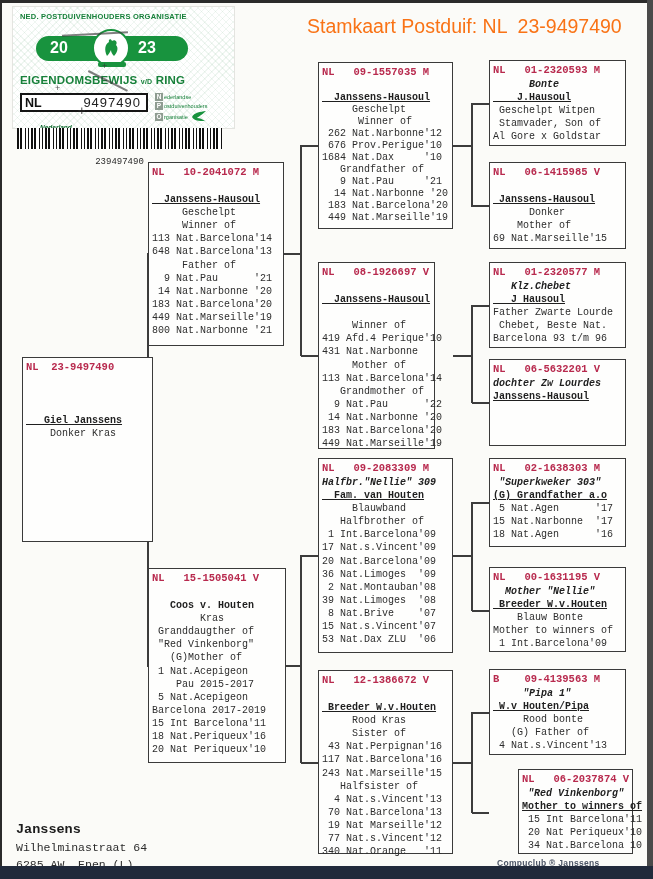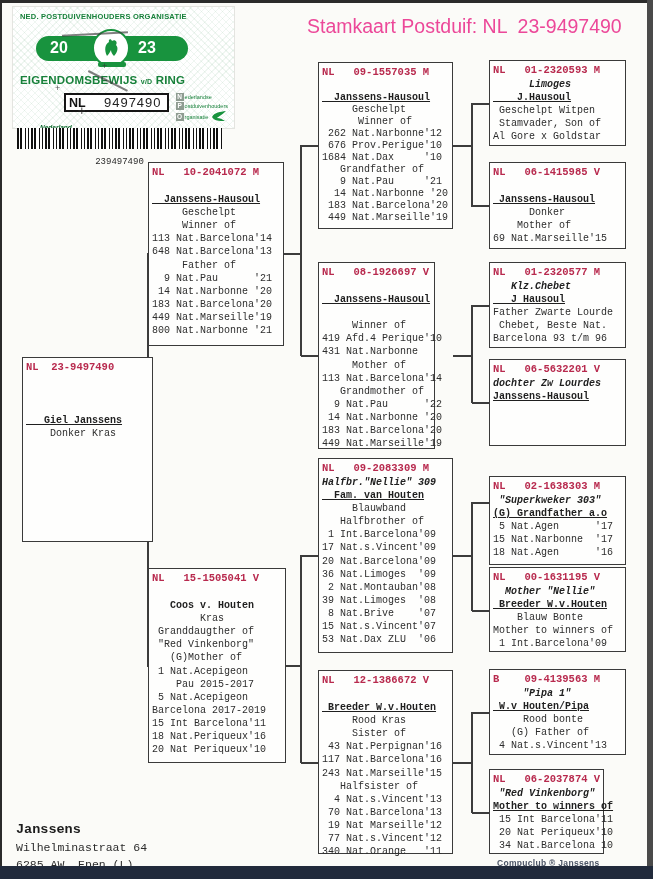--- a/index.html
+++ b/index.html
@@ -8,21 +8,21 @@
     background:#2b2b2b;
     font-family:"Liberation Sans",sans-serif;
   }
   .page{position:absolute;left:2px;top:3px;width:646px;height:863px;background:#fbfbf8;}
   .right-strip{position:absolute;right:0;top:0;width:6px;height:879px;background:#4a4a4a;z-index:40;}
   .bottom-bar{position:absolute;left:0;top:866px;width:653px;height:13px;background:#212a3b;z-index:50;}
 
   
   .main-title{
     position:absolute;left:307px;top:14px;z-index:5;
-    font:400 19.5px/24px "Liberation Sans",sans-serif;color:#ec4899;white-space:pre;
+    font:400 19.5px/24px "Liberation Sans",sans-serif;color:#f97316;white-space:pre;
   }
 
   
   .pbox{
     position:absolute;box-sizing:border-box;z-index:10;
     border:1.5px solid #3a3a3a;background:rgba(255,255,255,.65);
     padding:2px 18px 0 3px;
   }
   .box-header{font:700 10.5px/15px "Liberation Mono",monospace;color:#b82a4e;white-space:pre;}
   .box-line{font:400 10px/13.1px "Liberation Mono",monospace;color:#2d2d2d;white-space:pre;}
@@ -65,21 +65,21 @@
     position:absolute;left:72px;top:-2px;width:38px;height:38px;border-radius:50%;
     background:#fff;border:2px solid #18933e;box-sizing:border-box;
     display:flex;align-items:center;justify-content:center;
   }
   .s-banner{position:absolute;left:78px;top:31px;width:28px;height:5px;background:#18933e;border-radius:2px;}
   .s-title{margin-top:7px;font:700 11.5px/13px "Liberation Sans",sans-serif;color:#17813a;letter-spacing:.2px;white-space:pre;}
   .s-vd{font-size:7px;font-weight:700;}
   .s-mid{display:flex;margin-top:5px;}
   .s-ringbox{
     width:128px;height:19px;border:2px solid #151515;background:#fff;
-    display:flex;align-items:center;box-sizing:border-box;margin-left:44px;
+    display:flex;align-items:center;box-sizing:border-box;
   }
   .s-nl{font:700 12.5px "Liberation Sans",sans-serif;color:#111;padding-left:3px;}
   .s-num{margin-left:auto;padding-right:5px;font:400 13px "Liberation Sans",sans-serif;color:#222;letter-spacing:1px;}
   .s-npo{margin-left:7px;color:#17813a;}
   .s-npo-row{display:flex;align-items:center;margin-bottom:1px;}
   .s-npo-sq{
     display:inline-block;width:8px;height:8px;background:#8e9c91;color:#fff;
     font:700 6.5px/8px "Liberation Sans",sans-serif;text-align:center;margin-right:1px;
   }
   .s-npo-word{font:400 5.5px/8px "Liberation Sans",sans-serif;}
@@ -284,21 +284,21 @@
     <div class="box-line">243 Nat.Marseille'15</div>
     <div class="box-line">   Halfsister of</div>
     <div class="box-line">  4 Nat.s.Vincent'13</div>
     <div class="box-line"> 70 Nat.Barcelona'13</div>
     <div class="box-line"> 19 Nat Marseille'12</div>
     <div class="box-line"> 77 Nat.s.Vincent'12</div>
     <div class="box-line">340 Nat.Orange   '11</div>
   </div>
 <div class="pbox" style="left:489px;top:60px;width:137px;height:86px;">
     <div class="box-header">NL   01-2320593 M</div>
-    <div class="box-line bold italic">      Limoges</div>
+    <div class="box-line bold italic">      Bonte</div>
     <div class="box-line bold underline">    J.Hausoul</div>
     <div class="box-line"> Geschelpt Witpen</div>
     <div class="box-line"> Stamvader, Son of</div>
     <div class="box-line">Al Gore x Goldstar</div>
   </div>
 <div class="pbox" style="left:489px;top:162px;width:137px;height:87px;">
     <div class="box-header">NL   06-1415985 V</div>
     <div class="box-line"> </div>
     <div class="box-line bold underline"> Janssens-Hausoul</div>
     <div class="box-line">      Donker</div>
@@ -311,21 +311,21 @@
     <div class="box-line bold underline">   J Hausoul</div>
     <div class="box-line">Father Zwarte Lourde</div>
     <div class="box-line"> Chebet, Beste Nat.</div>
     <div class="box-line">Barcelona 93 t/m 96</div>
   </div>
 <div class="pbox" style="left:489px;top:359px;width:137px;height:87px;">
     <div class="box-header">NL   06-5632201 V</div>
     <div class="box-line bold italic">dochter Zw Lourdes</div>
     <div class="box-line bold underline">Janssens-Hausoul</div>
   </div>
-<div class="pbox" style="left:489px;top:476px;width:137px;height:89px;">
+<div class="pbox" style="left:489px;top:458px;width:137px;height:89px;">
     <div class="box-header">NL   02-1638303 M</div>
     <div class="box-line bold italic"> "Superkweker 303"</div>
     <div class="box-line bold underline">(G) Grandfather a.o</div>
     <div class="box-line"> 5 Nat.Agen      '17</div>
     <div class="box-line">15 Nat.Narbonne  '17</div>
     <div class="box-line">18 Nat.Agen      '16</div>
   </div>
 <div class="pbox" style="left:489px;top:567px;width:137px;height:85px;">
     <div class="box-header">NL   00-1631195 V</div>
     <div class="box-line bold italic">  Mother "Nellie"</div>
@@ -335,21 +335,21 @@
     <div class="box-line"> 1 Int.Barcelona'09</div>
   </div>
 <div class="pbox" style="left:489px;top:669px;width:137px;height:86px;">
     <div class="box-header">B    09-4139563 M</div>
     <div class="box-line bold italic">     "Pipa 1"</div>
     <div class="box-line bold underline"> W.v Houten/Pipa</div>
     <div class="box-line">     Rood bonte</div>
     <div class="box-line">   (G) Father of</div>
     <div class="box-line"> 4 Nat.s.Vincent'13</div>
   </div>
-<div class="pbox" style="left:489px;top:769px;width:115px;height:85px;text-align:center;">
+<div class="pbox" style="left:518px;top:769px;width:115px;height:85px;text-align:center;">
     <div class="box-header">NL   06-2037874 V</div>
     <div class="box-line bold italic"> "Red Vinkenborg"</div>
     <div class="box-line bold underline">Mother to winners of</div>
     <div class="box-line"> 15 Int Barcelona'11</div>
     <div class="box-line"> 20 Nat Periqueux'10</div>
     <div class="box-line"> 34 Nat.Barcelona 10</div>
   </div>
 
 <div class="footer">
   <div class="f-owner">Janssens</div>

